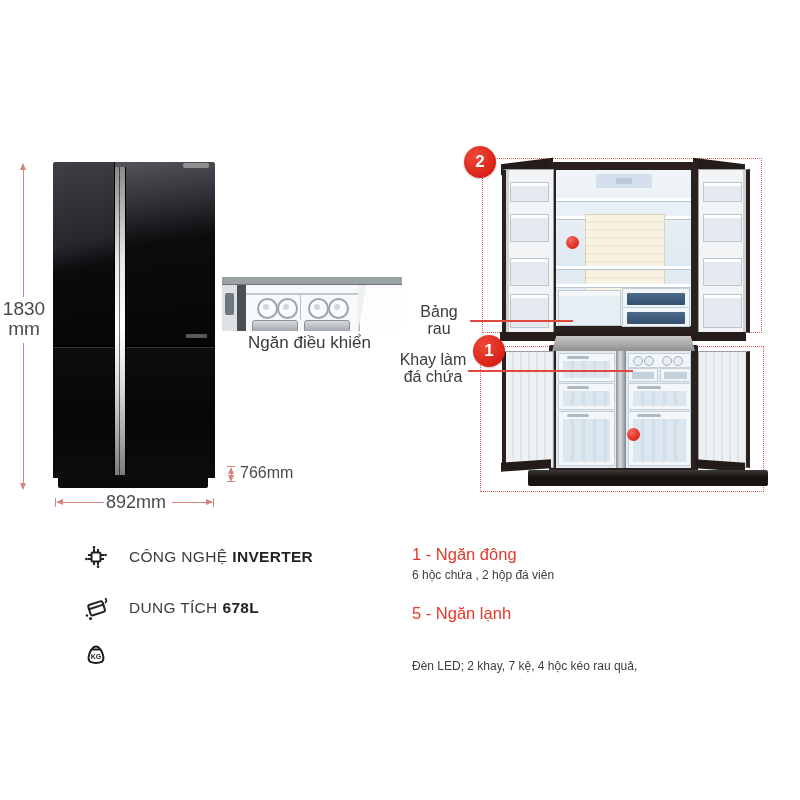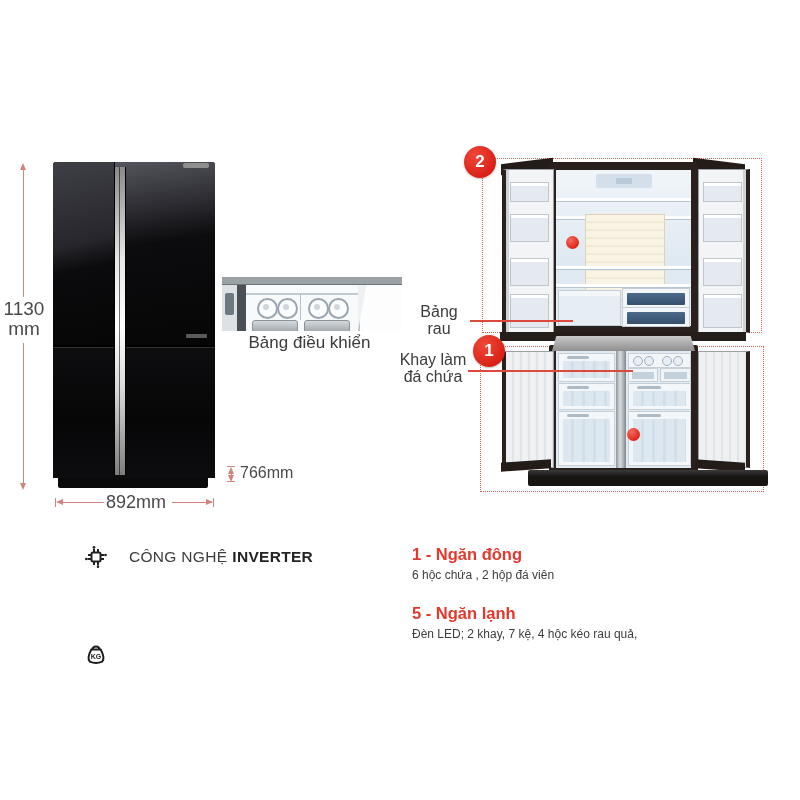--- a/index.html
+++ b/index.html
@@ -94,32 +94,32 @@
      display:flex;align-items:center;justify-content:center;
      background:radial-gradient(circle at 35% 30%,#f0473a,#d81f14 75%);box-shadow:0 1px 2px rgba(0,0,0,.25);}
   .callout-line{height:2px;background:#dd4a3d;z-index:5;}
   .callout-label{font-size:16px;line-height:17px;color:#3c3c3c;text-align:center;z-index:5;}
 
   
   .spec-row{display:flex;align-items:center;height:34px;z-index:2;}
   .spec-icon{width:32px;height:32px;margin-right:17px;flex:0 0 auto;}
   .spec-text{font-size:15.5px;color:#3d3d3d;letter-spacing:.3px;white-space:nowrap;}
   .spec-text b{color:#232323;margin-left:5px;}
-  .legend-title{font-size:16.5px;font-weight:bold;color:#e3382c;}
+  .legend-title{font-size:16.5px;font-weight:normal;color:#e3382c;}
   .legend-desc{font-size:12px;color:#3d3d3d;line-height:20px;}
 </style>
 </head>
 <body>
 
 <div id="canvas">
 
   <div class="abs tri tri-up" style="left:20px;top:163px;"></div>
   <div class="abs dimline" style="left:23px;top:165px;width:1px;height:132px;"></div>
   <div class="abs dim-text" style="left:0px;top:299px;width:48px;">
-    <div>1130</div>
+    <div>1830</div>
     <div>mm</div>
   </div>
   <div class="abs dimline" style="left:23px;top:343px;width:1px;height:140px;"></div>
   <div class="abs tri tri-down" style="left:20px;top:483px;"></div>
 
   <div class="abs fridge-body">
     <div class="door door-ul"></div>
     <div class="door door-ur"></div>
     <div class="door door-ll"></div>
     <div class="door door-lr"></div>
@@ -154,21 +154,21 @@
       <div class="dial" style="left:11px;"></div>
       <div class="dial" style="left:31px;"></div>
       <div class="divid"></div>
       <div class="dial" style="left:62px;"></div>
       <div class="dial" style="left:82px;"></div>
       <div class="handlebar" style="left:6px;"></div>
       <div class="handlebar" style="left:58px;"></div>
     </div>
     <div class="opendoor"></div>
   </div>
-  <div class="abs inset-label">Bảng điều khiển</div>
+  <div class="abs inset-label">Ngăn điều khiển</div>
 
   <div class="abs dotted-rect" style="left:482px;top:158px;width:278px;height:173px;"></div>
 
   <div class="abs door-wedge" style="left:501px;top:161px;width:52px;height:11px;transform:skewY(-7deg);"></div>
   <div class="abs door-wedge" style="left:693px;top:161px;width:52px;height:11px;transform:skewY(7deg);"></div>
 
   <div class="abs cab" style="left:549px;top:162px;width:149px;height:171px;"></div>
   <div class="abs interior-top">
     <div class="vent"></div>
     <div class="shelf" style="top:28px;"></div>
@@ -249,31 +249,45 @@
         </g>
         <circle cx="14" cy="6.3" r="1.3" fill="#222"></circle>
         <circle cx="25.6" cy="14" r="1.3" fill="#222"></circle>
         <circle cx="18" cy="25.7" r="1.3" fill="#222"></circle>
         <circle cx="6.3" cy="18" r="1.3" fill="#222"></circle>
       </svg>
     </span>
     <span class="spec-text"><span>CÔNG NGHỆ</span><b>INVERTER</b></span>
   </div>
 
+  <div class="abs spec-row" style="left:80px;top:591px;">
+    <span class="spec-icon">
+      <svg width="32" height="32" viewBox="0 0 32 32">
+        <g fill="none" stroke="#222" stroke-width="2" stroke-linecap="round" stroke-linejoin="round" transform="rotate(-18 16 16)">
+          <rect x="9" y="11" width="15" height="11" rx="2"></rect>
+          <path d="M9 15h15"></path>
+        </g>
+        <circle cx="7" cy="23.5" r="1.2" fill="#222"></circle>
+        <circle cx="10.5" cy="26.5" r="1.6" fill="#222"></circle>
+        <path d="M25.5 6.5q1.8 2.2 0 4.2" stroke="#222" stroke-width="1.6" fill="none" stroke-linecap="round"></path>
+      </svg>
+    </span>
+    <span class="spec-text"><span>DUNG TÍCH</span><b>678L</b></span>
+  </div>
 
   <div class="abs spec-row" style="left:80px;top:636px;">
     <span class="spec-icon">
       <svg width="32" height="32" viewBox="0 0 32 32">
         <g fill="none" stroke="#1d1d1d" stroke-width="2" stroke-linejoin="round">
           <path d="M12.2 12.5a3.9 3.9 0 0 1 7.6 0"></path>
           <path d="M11.3 12.5h9.4q4.6 8.6 1.5 12.1q-6.2 2.7-12.4 0q-3.1-3.5 1.5-12.1z"></path>
         </g>
         <text x="16" y="21.5" text-anchor="middle" font-size="7" font-weight="bold" fill="#1d1d1d" font-family="Liberation Sans, sans-serif">KG</text>
       </svg>
     </span>
   </div>
 
   <div class="abs legend-title" style="left:412px;top:545px;">1 - Ngăn đông</div>
   <div class="abs legend-desc" style="left:412px;top:565px;width:300px;">6 hộc chứa , 2 hộp đá viên</div>
   <div class="abs legend-title" style="left:412px;top:604px;">5 - Ngăn lạnh</div>
-  <div class="abs legend-desc" style="left:412px;top:624px;width:290px;">Đèn LED; 2 khay, 7 kệ, 4 hộc kéo rau quả,</div>
+  <div class="abs legend-desc" style="left:412px;top:656px;width:290px;">Đèn LED; 2 khay, 7 kệ, 4 hộc kéo rau quả,</div>
 
 </div>
 
 </body></html>

